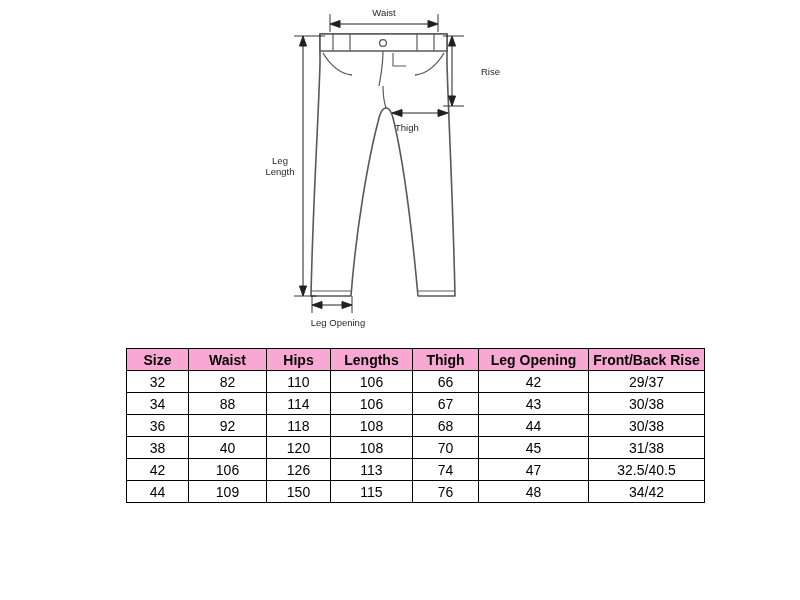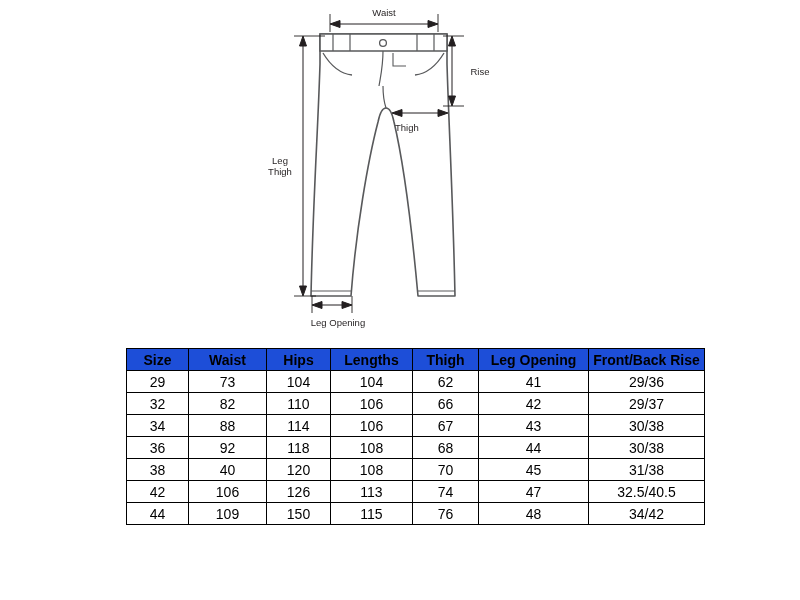--- a/index.html
+++ b/index.html
@@ -53,21 +53,21 @@
   table.size-table td {
     border: 1px solid #000000;
     text-align: center;
     font-size: 14px;
     height: 21px;
     padding: 0;
     font-weight: normal;
     color: #000000;
   }
   table.size-table thead th {
-    background: #1d4ed8;
+    background: #f9a8d4;
     font-weight: bold;
     font-size: 14px;
   }
   table.size-table tbody tr td {
     background: #ffffff;
   }
   
   col.c0 { width: 62px; }
   col.c1 { width: 78px; }
   col.c2 { width: 64px; }
@@ -147,26 +147,26 @@
         <polygon points="312,305 322,301.5 322,308.5"></polygon>
         <polygon points="352,305 342,301.5 342,308.5"></polygon>
         <line x1="312" y1="296" x2="312" y2="313" stroke-width="0.9"></line>
         <line x1="352" y1="296" x2="352" y2="313" stroke-width="0.9"></line>
       </g>
     </g>
   </svg>
 
   <div class="dim-label" style="left:350px; top:7px; width:68px;">Waist</div>
 
-  <div class="dim-label" style="left:460px; top:66px; width:40px; text-align:center;">Rise</div>
+  <div class="dim-label" style="left:460px; top:66px; width:40px; text-align:right;">Rise</div>
 
   <div class="dim-label" style="left:395px; top:122px; width:50px; text-align:left;">Thigh</div>
 
   <div class="dim-label" style="left:258px; top:155px; width:44px; text-align:center;">Leg
-Thigh</div>
+Length</div>
 
   <div class="dim-label" style="left:294px; top:317px; width:88px;">Leg Opening</div>
 </div>
 
 <div id="size-table-wrap">
   <table class="size-table">
     <colgroup>
       <col class="c0">
         <col class="c1">
         <col class="c2">
@@ -181,29 +181,20 @@
         <th>Waist</th>
         <th>Hips</th>
         <th>Lengths</th>
         <th>Thigh</th>
         <th>Leg Opening</th>
         <th>Front/Back Rise</th>
       </tr>
     </thead>
     <tbody>
       <tr>
-        <td>29</td>
-        <td>73</td>
-        <td>104</td>
-        <td>104</td>
-        <td>62</td>
-        <td>41</td>
-        <td>29/36</td>
-      </tr>
-      <tr>
         <td>32</td>
         <td>82</td>
         <td>110</td>
         <td>106</td>
         <td>66</td>
         <td>42</td>
         <td>29/37</td>
       </tr>
       <tr>
         <td>34</td>

